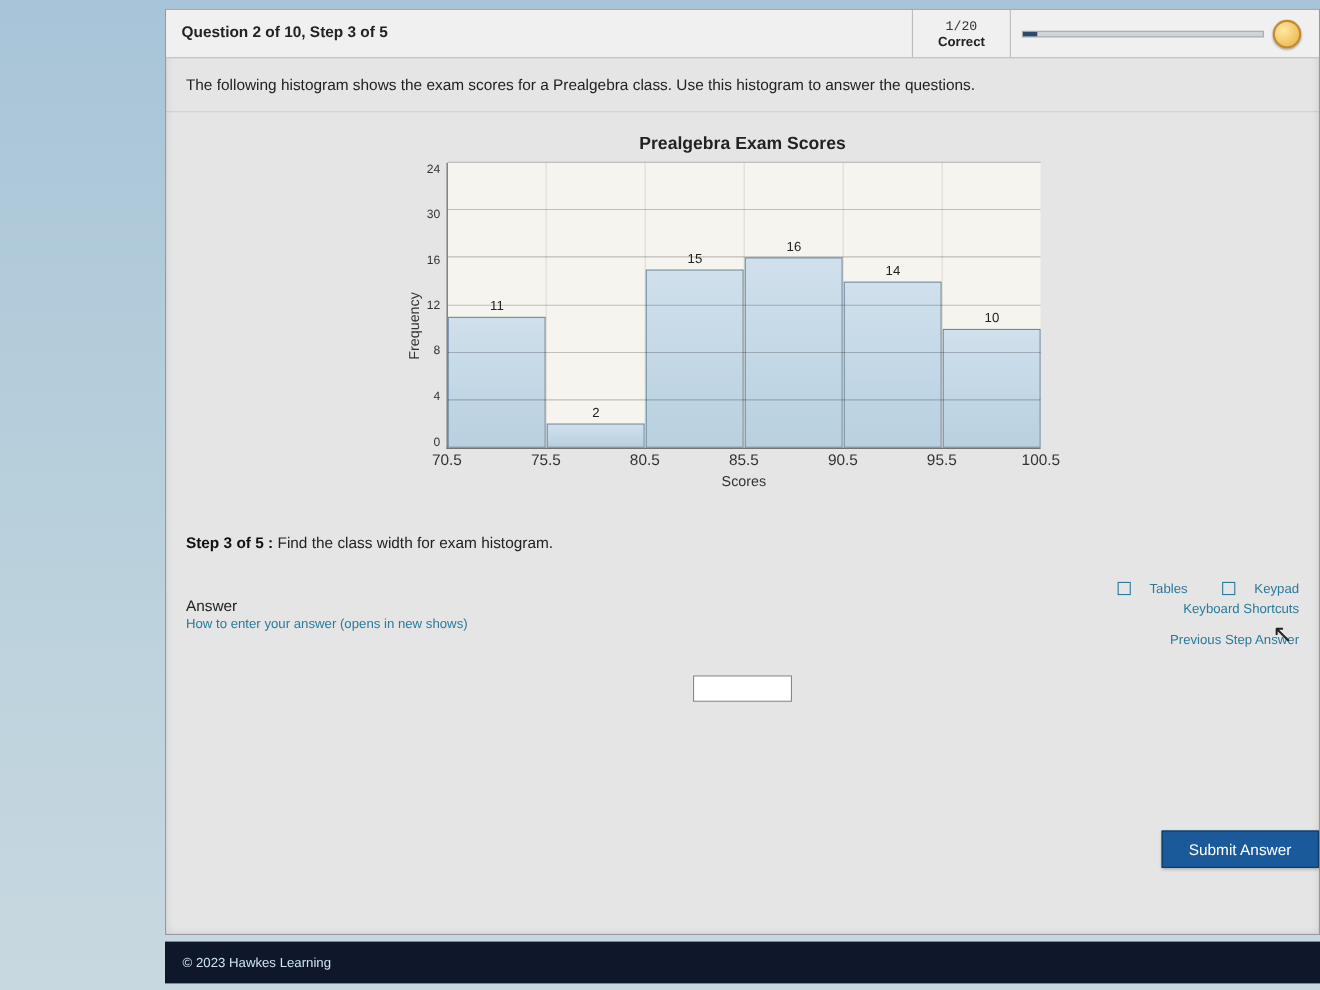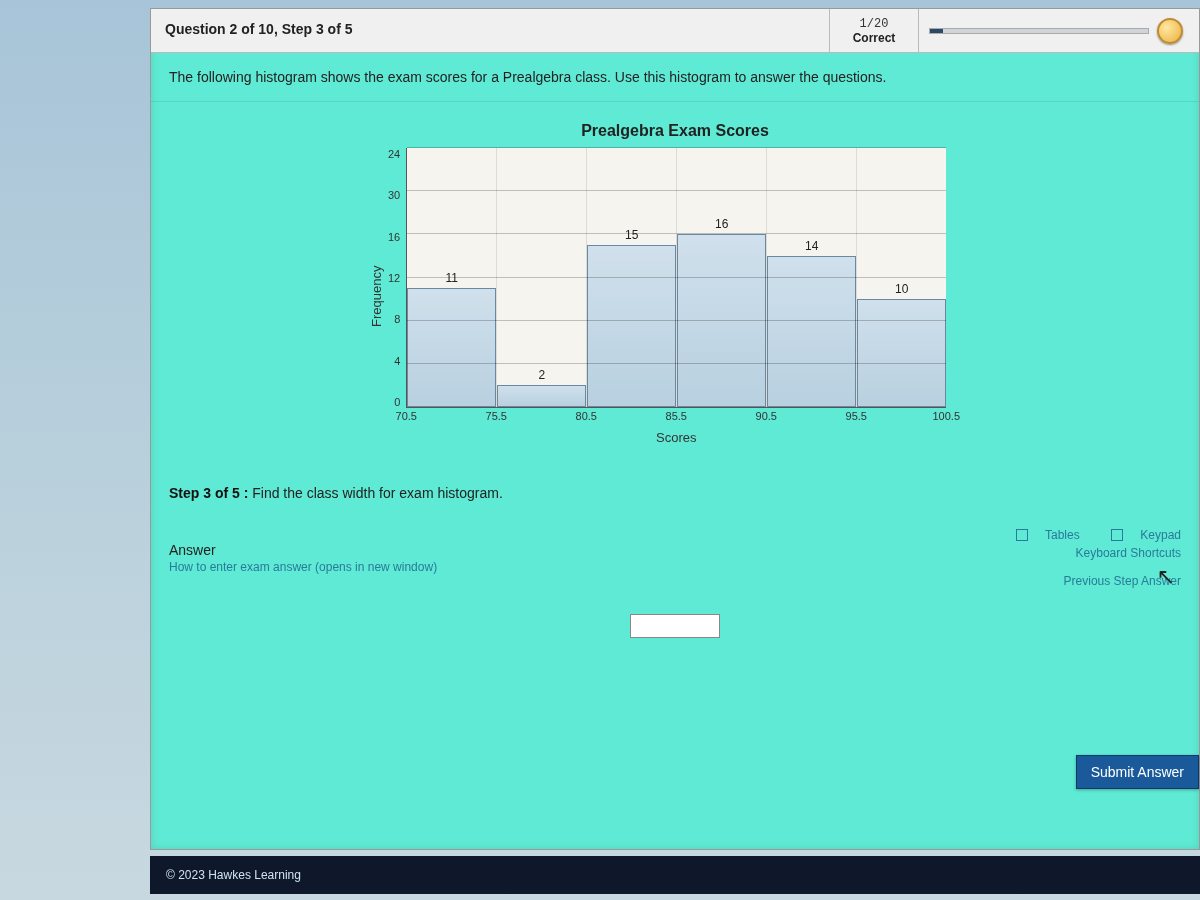--- a/index.html
+++ b/index.html
@@ -7,21 +7,21 @@
     font-family: Arial, Helvetica, sans-serif;
     background: linear-gradient(180deg, #a8c4d8 0%, #b8d0dc 50%, #c8d8e0 100%);
     width: 1200px;
     height: 900px;
     overflow: hidden;
     position: relative;
   }
   .main-panel {
     position: absolute;
     top: 8px; left: 150px; right: 0; bottom: 50px;
-    background: #5eead4;
+    background: #e5e5e5;
     border: 1px solid #999;
     box-shadow: inset 0 0 8px rgba(0,0,0,0.1);
   }
   .header-row {
     display: flex;
     align-items: stretch;
     border-bottom: 1px solid #bbb;
     background: #f0f0f0;
     height: 44px;
   }
@@ -153,21 +153,21 @@
     text-align: center;
     font-size: 12px;
     color: #222;
     transform: translateY(-18px);
   }
   .x-ticks {
     position: relative;
     width: 540px;
     margin-left: auto;
     height: 18px;
-    font-size: 11px;
+    font-size: 14px;
     color: #333;
   }
   .x-tick {
     position: absolute;
     transform: translateX(-50%);
     top: 2px;
   }
   .x-label {
     text-align: center;
     font-size: 13px;
@@ -233,21 +233,21 @@
     font-size: 13px;
   }
 
   .submit-btn {
     position: absolute;
     right: 0;
     bottom: 60px;
     background: #1a5a9a;
     color: #fff;
     border: 1px solid #0a3a6a;
-    padding: 8px 14px;
+    padding: 8px 24px;
     font-size: 14px;
     cursor: pointer;
     box-shadow: 0 1px 3px rgba(0,0,0,0.3);
   }
 
   .footer {
     position: absolute;
     left: 150px; right: 0; bottom: 6px;
     height: 38px;
     background: #0f172a;
@@ -358,21 +358,21 @@
     </div>
   </div>
 
   <div class="step-prompt">
     <b>Step 3 of 5 :</b><span> Find the class width for exam histogram.</span>
   </div>
 
   <div class="answer-section">
     <div class="answer-left">
       <div class="title">Answer</div>
-      <div class="how">How to enter exam answer (opens in new window)</div>
+      <div class="how">How to enter your answer (opens in new shows)</div>
     </div>
     <div class="answer-right">
       <div class="links">
         <span><span class="icon"></span><span>Tables</span></span>
         <span><span class="icon"></span><span>Keypad</span></span>
       </div>
       <div class="kbd">Keyboard Shortcuts</div>
       <div class="prev">Previous Step Answer</div>
     </div>
   </div>

